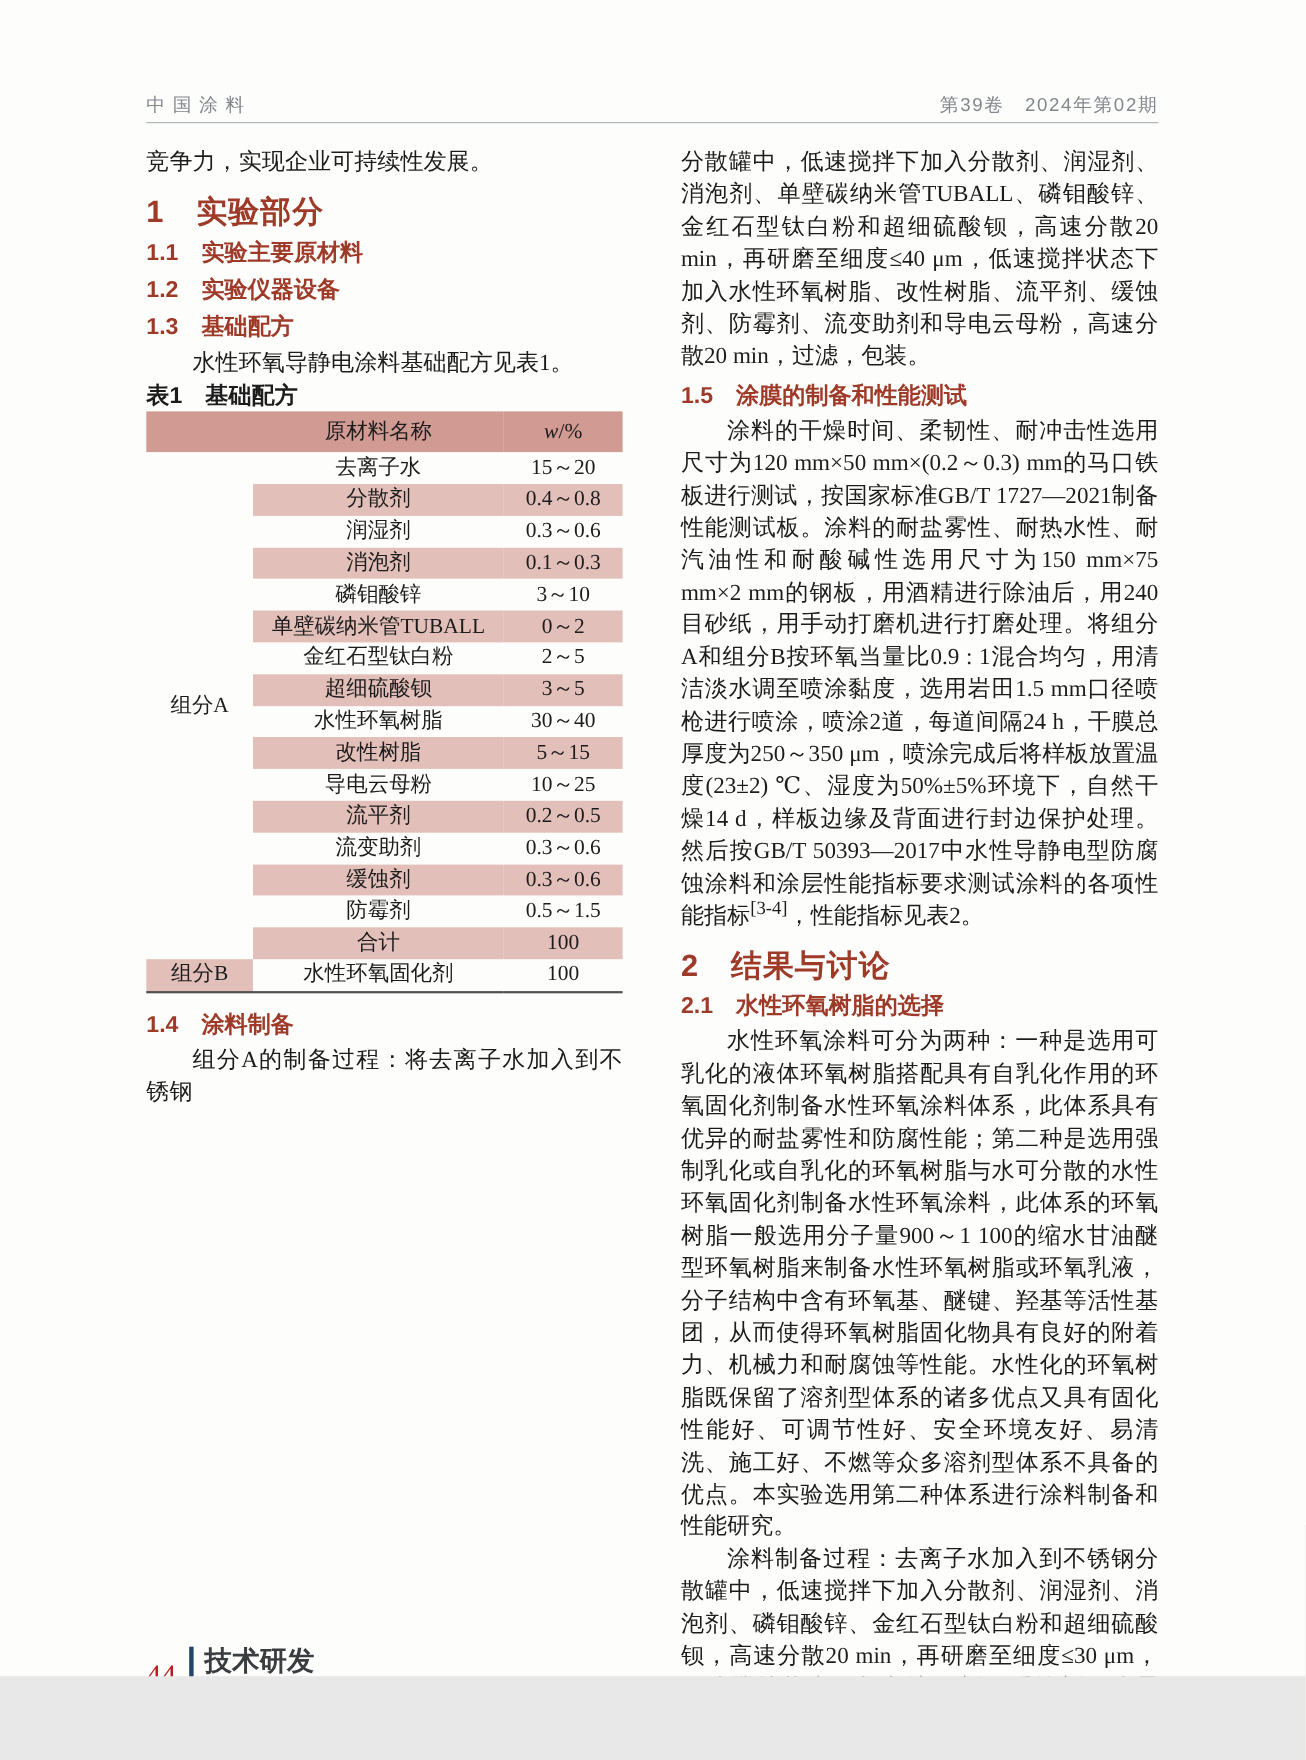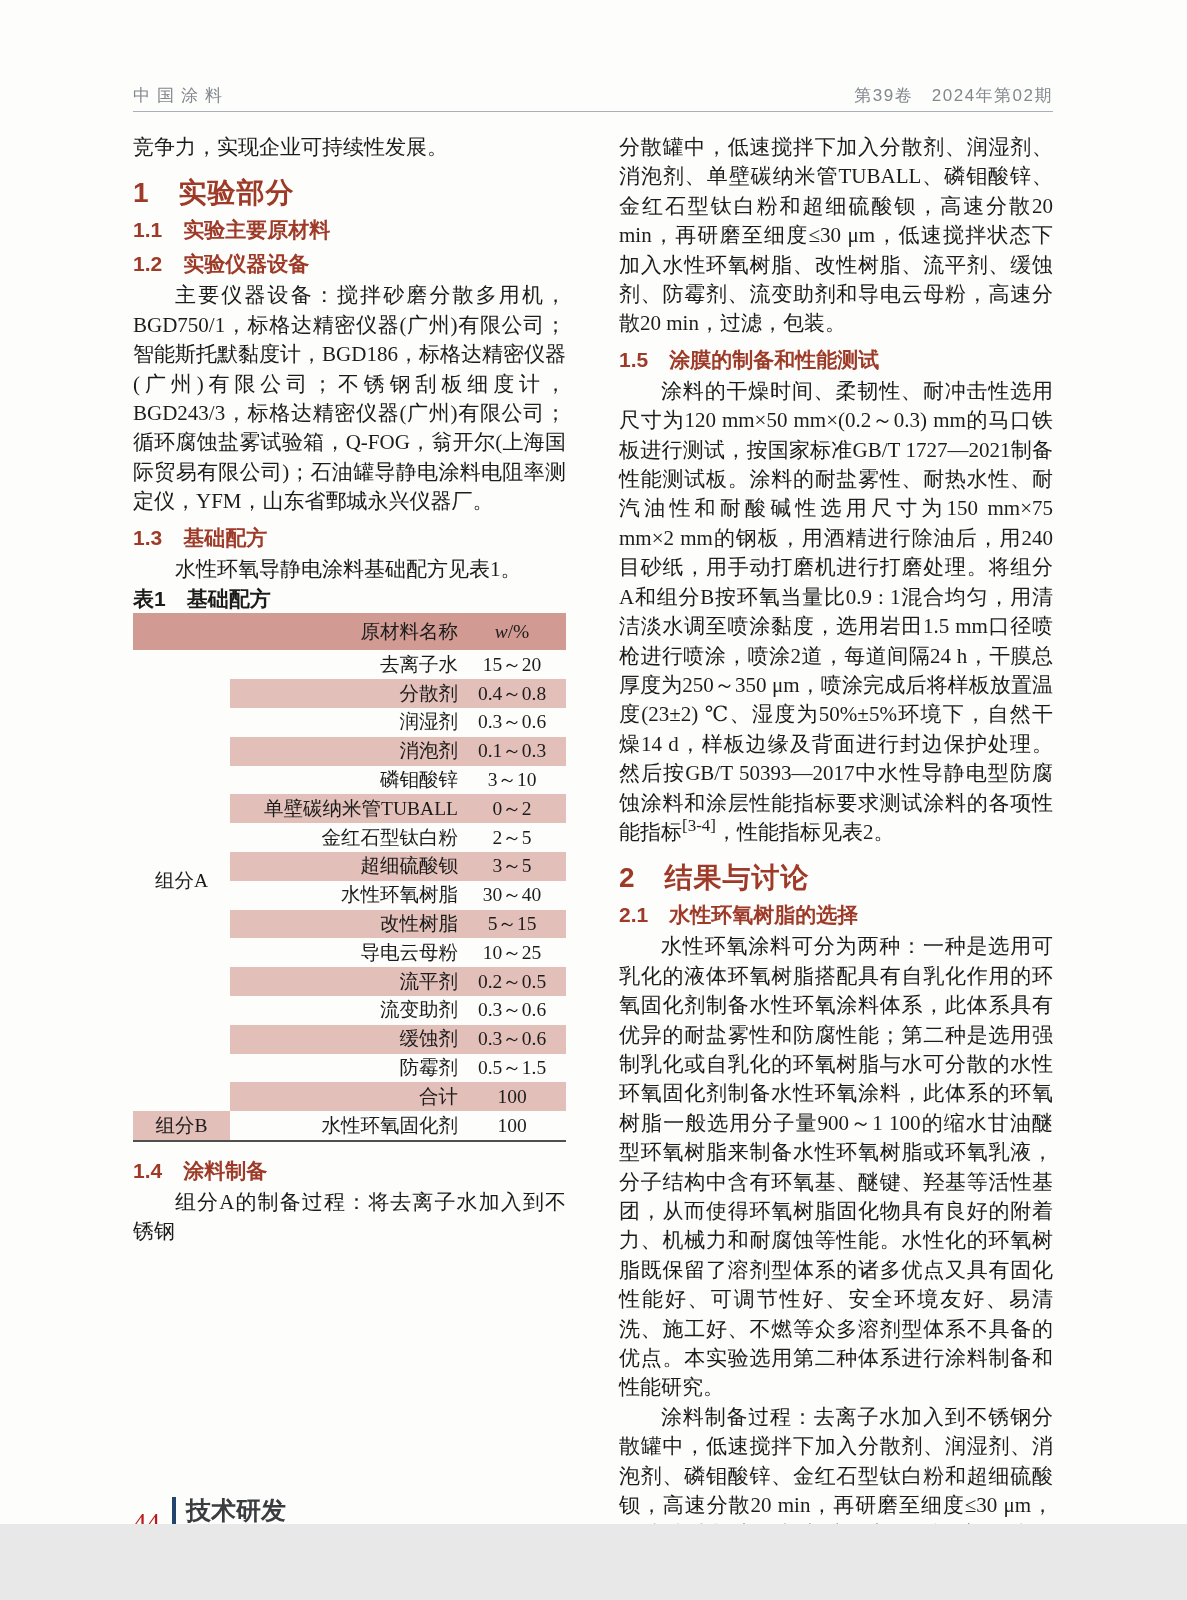--- a/index.html
+++ b/index.html
@@ -27,21 +27,21 @@
     font-family:"Liberation Sans","DejaVu Sans",sans-serif;}
   sup.ref{font-size:17px;line-height:0;}
   
   .cap-zh{margin:5px 0 0;text-align:center;font-size:20px;line-height:26px;font-weight:bold;
     font-family:"Liberation Sans","DejaVu Sans",sans-serif;text-indent:0;}
   .cap-en{margin:0 0 5px;text-align:center;font-size:19px;line-height:24px;font-weight:bold;text-indent:0;}
   table.formu{width:100%;border-collapse:collapse;table-layout:fixed;}
   table.formu td{font-size:19.5px;line-height:22px;padding:0;height:28.8px;}
   table.formu .hdr td{background:#d19a93;height:37px;}
   td.gcol{width:97px;text-align:center;}
-  td.ncol{text-align:right;padding-left:23px;}
+  td.ncol{text-align:center;padding-left:23px;}
   td.vcol{width:108px;text-align:center;}
   td.pink{background:#e2bfb9;}
   tr.lastrow td{border-bottom:2.5px solid #4f4f4f;}
   .it{font-style:italic;}
   
   .page-foot{position:absolute;left:133px;top:1497px;display:flex;align-items:flex-start;}
   .pageno{font-size:27px;color:#b91c1c;margin-top:11px;font-family:"Liberation Serif",serif;}
   .foot-bar{width:4px;height:49px;background:#24456b;margin:0 10px 0 12px;}
   .foot-zh{font-size:25px;font-weight:bold;color:#3a3d40;line-height:26px;
     font-family:"Liberation Sans","DejaVu Sans",sans-serif;}
@@ -56,21 +56,20 @@
     <span class="journal-name">中国涂料</span>
     <span class="issue-info">第39卷　2024年第02期</span>
   </div>
   <div class="head-rule"></div>
 
   <div class="col col-left">
     <p>竞争力，实现企业可持续性发展。</p>
     <h1 class="sec">1　实验部分</h1>
     <h2 class="sub">1.1　实验主要原材料</h2>
     <h2 class="sub">1.2　实验仪器设备</h2>
-    <p class="ind">主要仪器设备：搅拌砂磨分散多用机，BGD750/1，标格达精密仪器(广州)有限公司；智能斯托默黏度计，BGD186，标格达精密仪器(广州)有限公司；不锈钢刮板细度计，BGD243/3，标格达精密仪器(广州)有限公司；循环腐蚀盐雾试验箱，Q-FOG，翁开尔(上海国际贸易有限公司)；石油罐导静电涂料电阻率测定仪，YFM，山东省鄄城永兴仪器厂。</p>
     <h2 class="sub">1.3　基础配方</h2>
     <p class="ind">水性环氧导静电涂料基础配方见表1。</p>
 
     <p class="cap-zh">表1　基础配方</p>
 
     <table class="formu">
       <thead>
         <tr class="hdr">
           <td class="gcol"></td>
           <td class="ncol">原材料名称</td>
@@ -149,21 +148,21 @@
             <td class="vcol">100</td>
           </tr>
         </tbody>
     </table>
 
     <h2 class="sub" style="margin-top:16px">1.4　涂料制备</h2>
     <p class="ind">组分A的制备过程：将去离子水加入到不锈钢</p>
   </div>
 
   <div class="col col-right">
-    <p>分散罐中，低速搅拌下加入分散剂、润湿剂、消泡剂、单壁碳纳米管TUBALL、磷钼酸锌、金红石型钛白粉和超细硫酸钡，高速分散20 min，再研磨至细度≤30 μm，低速搅拌状态下加入水性环氧树脂、改性树脂、流平剂、缓蚀剂、防霉剂、流变助剂和导电云母粉，高速分散20 min，过滤，包装。</p>
+    <p>分散罐中，低速搅拌下加入分散剂、润湿剂、消泡剂、单壁碳纳米管TUBALL、磷钼酸锌、金红石型钛白粉和超细硫酸钡，高速分散20 min，再研磨至细度≤40 μm，低速搅拌状态下加入水性环氧树脂、改性树脂、流平剂、缓蚀剂、防霉剂、流变助剂和导电云母粉，高速分散20 min，过滤，包装。</p>
     <h2 class="sub">1.5　涂膜的制备和性能测试</h2>
     <p class="ind"><span>涂料的干燥时间、柔韧性、耐冲击性选用尺寸为120 mm×50 mm×(0.2～0.3) mm的马口铁板进行测试，按国家标准GB/T 1727—2021制备性能测试板。涂料的耐盐雾性、耐热水性、耐汽油性和耐酸碱性选用尺寸为150 mm×75 mm×2 mm的钢板，用酒精进行除油后，用240目砂纸，用手动打磨机进行打磨处理。将组分A和组分B按环氧当量比0.9 : 1混合均匀，用清洁淡水调至喷涂黏度，选用岩田1.5 mm口径喷枪进行喷涂，喷涂2道，每道间隔24 h，干膜总厚度为250～350 μm，喷涂完成后将样板放置温度(23±2) ℃、湿度为50%±5%环境下，自然干燥14 d，样板边缘及背面进行封边保护处理。然后按GB/T 50393—2017中水性导静电型防腐蚀涂料和涂层性能指标要求测试涂料的各项性能指标</span><sup class="ref">[3-4]</sup><span>，性能指标见表2。</span></p>
     <h1 class="sec">2　结果与讨论</h1>
     <h2 class="sub">2.1　水性环氧树脂的选择</h2>
     <p class="ind">水性环氧涂料可分为两种：一种是选用可乳化的液体环氧树脂搭配具有自乳化作用的环氧固化剂制备水性环氧涂料体系，此体系具有优异的耐盐雾性和防腐性能；第二种是选用强制乳化或自乳化的环氧树脂与水可分散的水性环氧固化剂制备水性环氧涂料，此体系的环氧树脂一般选用分子量900～1 100的缩水甘油醚型环氧树脂来制备水性环氧树脂或环氧乳液，分子结构中含有环氧基、醚键、羟基等活性基团，从而使得环氧树脂固化物具有良好的附着力、机械力和耐腐蚀等性能。水性化的环氧树脂既保留了溶剂型体系的诸多优点又具有固化性能好、可调节性好、安全环境友好、易清洗、施工好、不燃等众多溶剂型体系不具备的优点。本实验选用第二种体系进行涂料制备和性能研究。</p>
     <p class="ind">涂料制备过程：去离子水加入到不锈钢分散罐中，低速搅拌下加入分散剂、润湿剂、消泡剂、磷钼酸锌、金红石型钛白粉和超细硫酸钡，高速分散20 min，再研磨至细度≤30 μm，低速搅拌状态下加入流平剂、缓蚀剂、防霉剂、流变助剂和导电云母粉，高速分散20 min，制成预制浆料，将预制浆平均分成5等份，分别加入同等质量分数的不同品牌的水性环氧树脂A～E，搅拌均匀，与环氧固化剂按环氧当量比0.9 : 1混合均</p>
   </div>
 
   <div class="page-foot">
     <span class="pageno">44</span>

